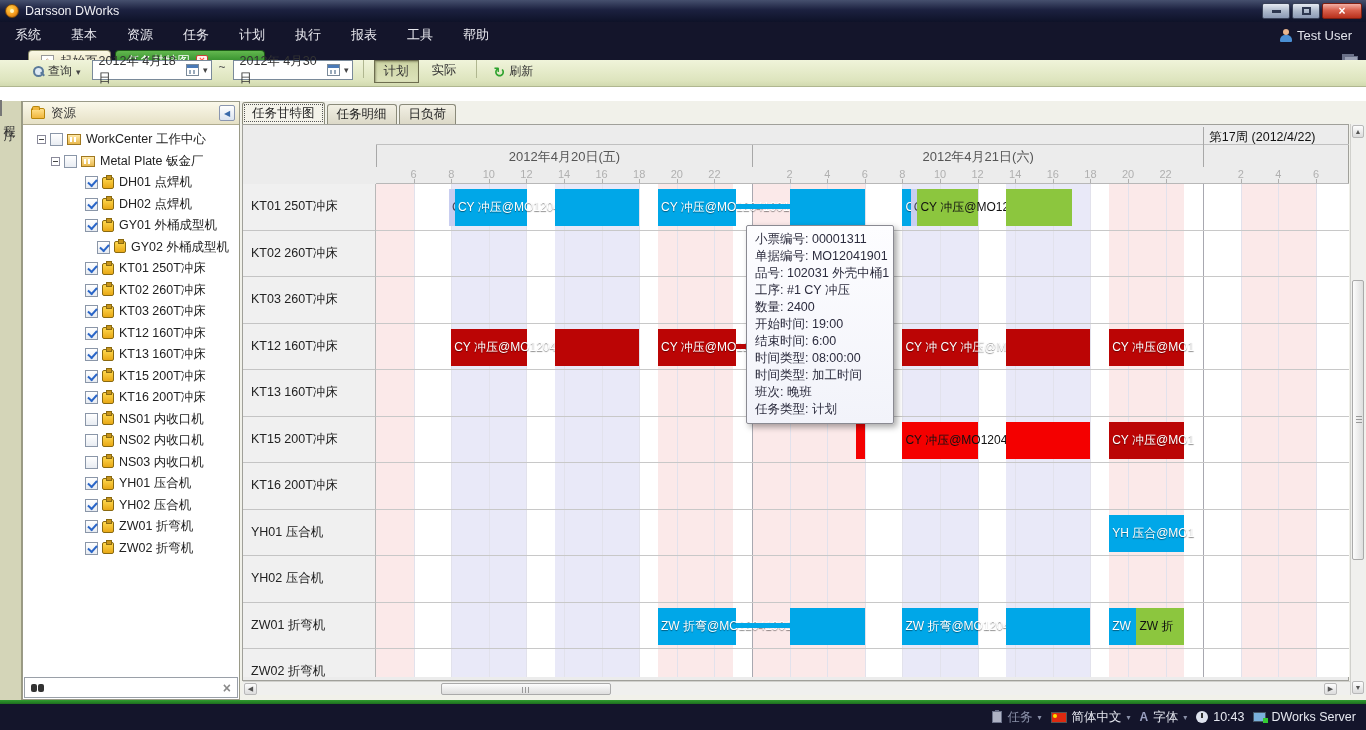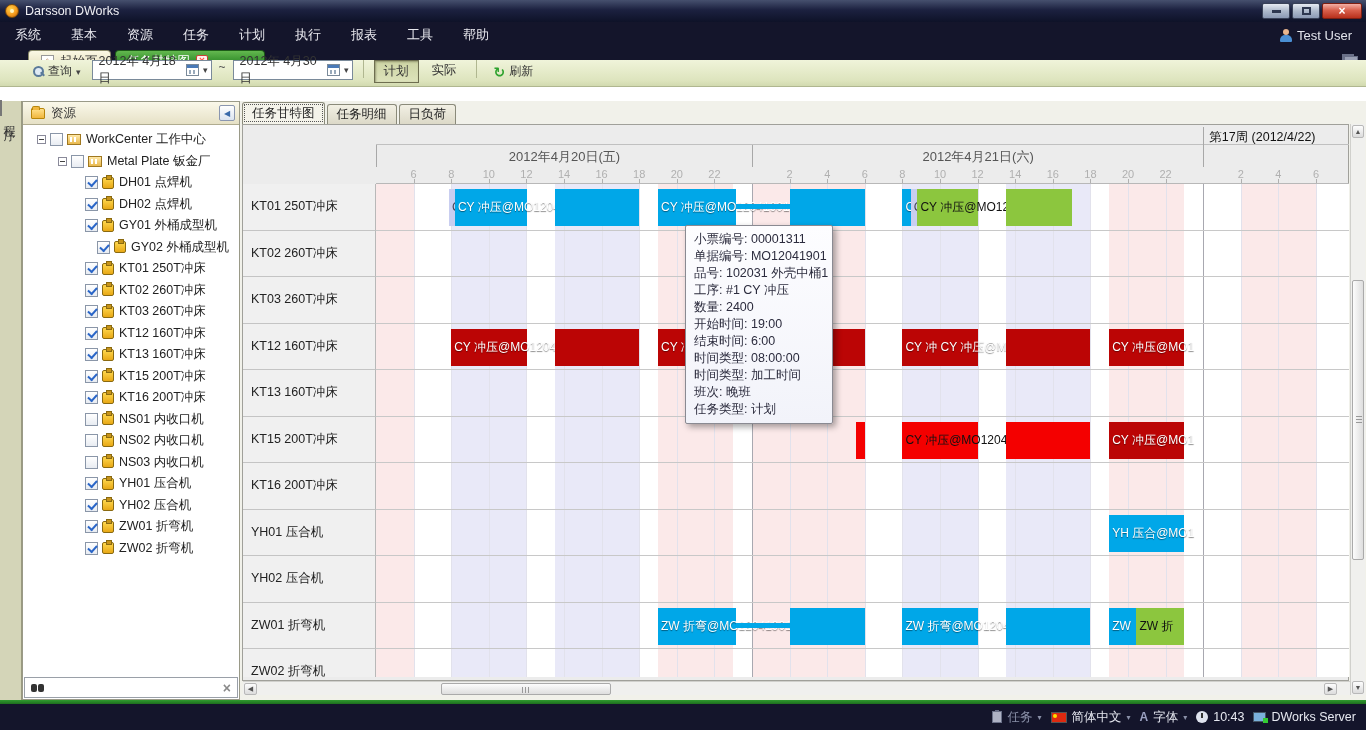--- a/index.html
+++ b/index.html
@@ -125,21 +125,21 @@
   .hgrid { position:absolute; left:0; width:100%; height:1px; background:#c8c8c8; }
   .bar { position:absolute; height:37px; font-size:12px; line-height:37px; white-space:nowrap; padding-left:3px; overflow:visible; }
   .bar.thin { height:5px; padding:0; }
   .bar.cyan { background:#00a7e8; color:#fff; text-shadow:0 1px 1px rgba(0,0,0,.45); }
   .bar.green { background:#8cc63e; color:#111; }
   .bar.red { background:#f40000; color:#111; }
   .bar.darkred { background:#bb0505; color:#fff; text-shadow:0 1px 1px rgba(0,0,0,.45); }
   .bar.lavender { background:#c9cef0; color:#445; }
 
   
-  #tooltip { left:685px; top:225px; width:148px; background:linear-gradient(180deg,#fdfdff,#f2f3fa);
+  #tooltip { left:746px; top:225px; width:148px; background:linear-gradient(180deg,#fdfdff,#f2f3fa);
     border:1px solid #8a8a92; border-radius:2px; box-shadow:3px 3px 6px rgba(0,0,0,.35);
     padding:5px 8px; z-index:50; }
   .tip-line { font-size:12.5px; color:#2c2c3e; line-height:17px; white-space:nowrap; }
 
   
   .sb-btn { position:absolute; background:linear-gradient(180deg,#fdfdfd,#dcdcdc); border:1px solid #b8b8b8; border-radius:2px;
     color:#555; font-size:7px; display:flex; align-items:center; justify-content:center; }
   #hscroll { left:243px; top:681px; width:1108px; height:14px; background:#f0f0ee; border-top:1px solid #d0d0cc; }
   #hthumb { position:absolute; left:198px; top:1px; width:170px; height:12px; border:1px solid #aaa; border-radius:2px;
     background:linear-gradient(180deg,#fcfcfc,#dedede); }
@@ -256,21 +256,21 @@
     <span id="tree-title">资源</span>
     <span class="collapse-btn">◀</span>
   </div>
   <div id="tree-body">
       <div class="tree-row" style="padding-left: 14px;">
         <span class="expand-box"></span>
         <span class="cb"></span>
         <span class="node-icon icon-group"></span>
         <span class="tree-label">WorkCenter 工作中心</span>
       </div>
-      <div class="tree-row" style="padding-left: 35px; text-align: right;">
+      <div class="tree-row" style="padding-left: 28px; text-align: right;">
         <span class="expand-box"></span>
         <span class="cb"></span>
         <span class="node-icon icon-group"></span>
         <span class="tree-label">Metal Plate 钣金厂</span>
       </div>
       <div class="tree-row" style="padding-left: 62px;">
         <span class="cb checked"></span>
         <span class="node-icon icon-machine"></span>
         <span class="tree-label">DH01 点焊机</span>
       </div>

